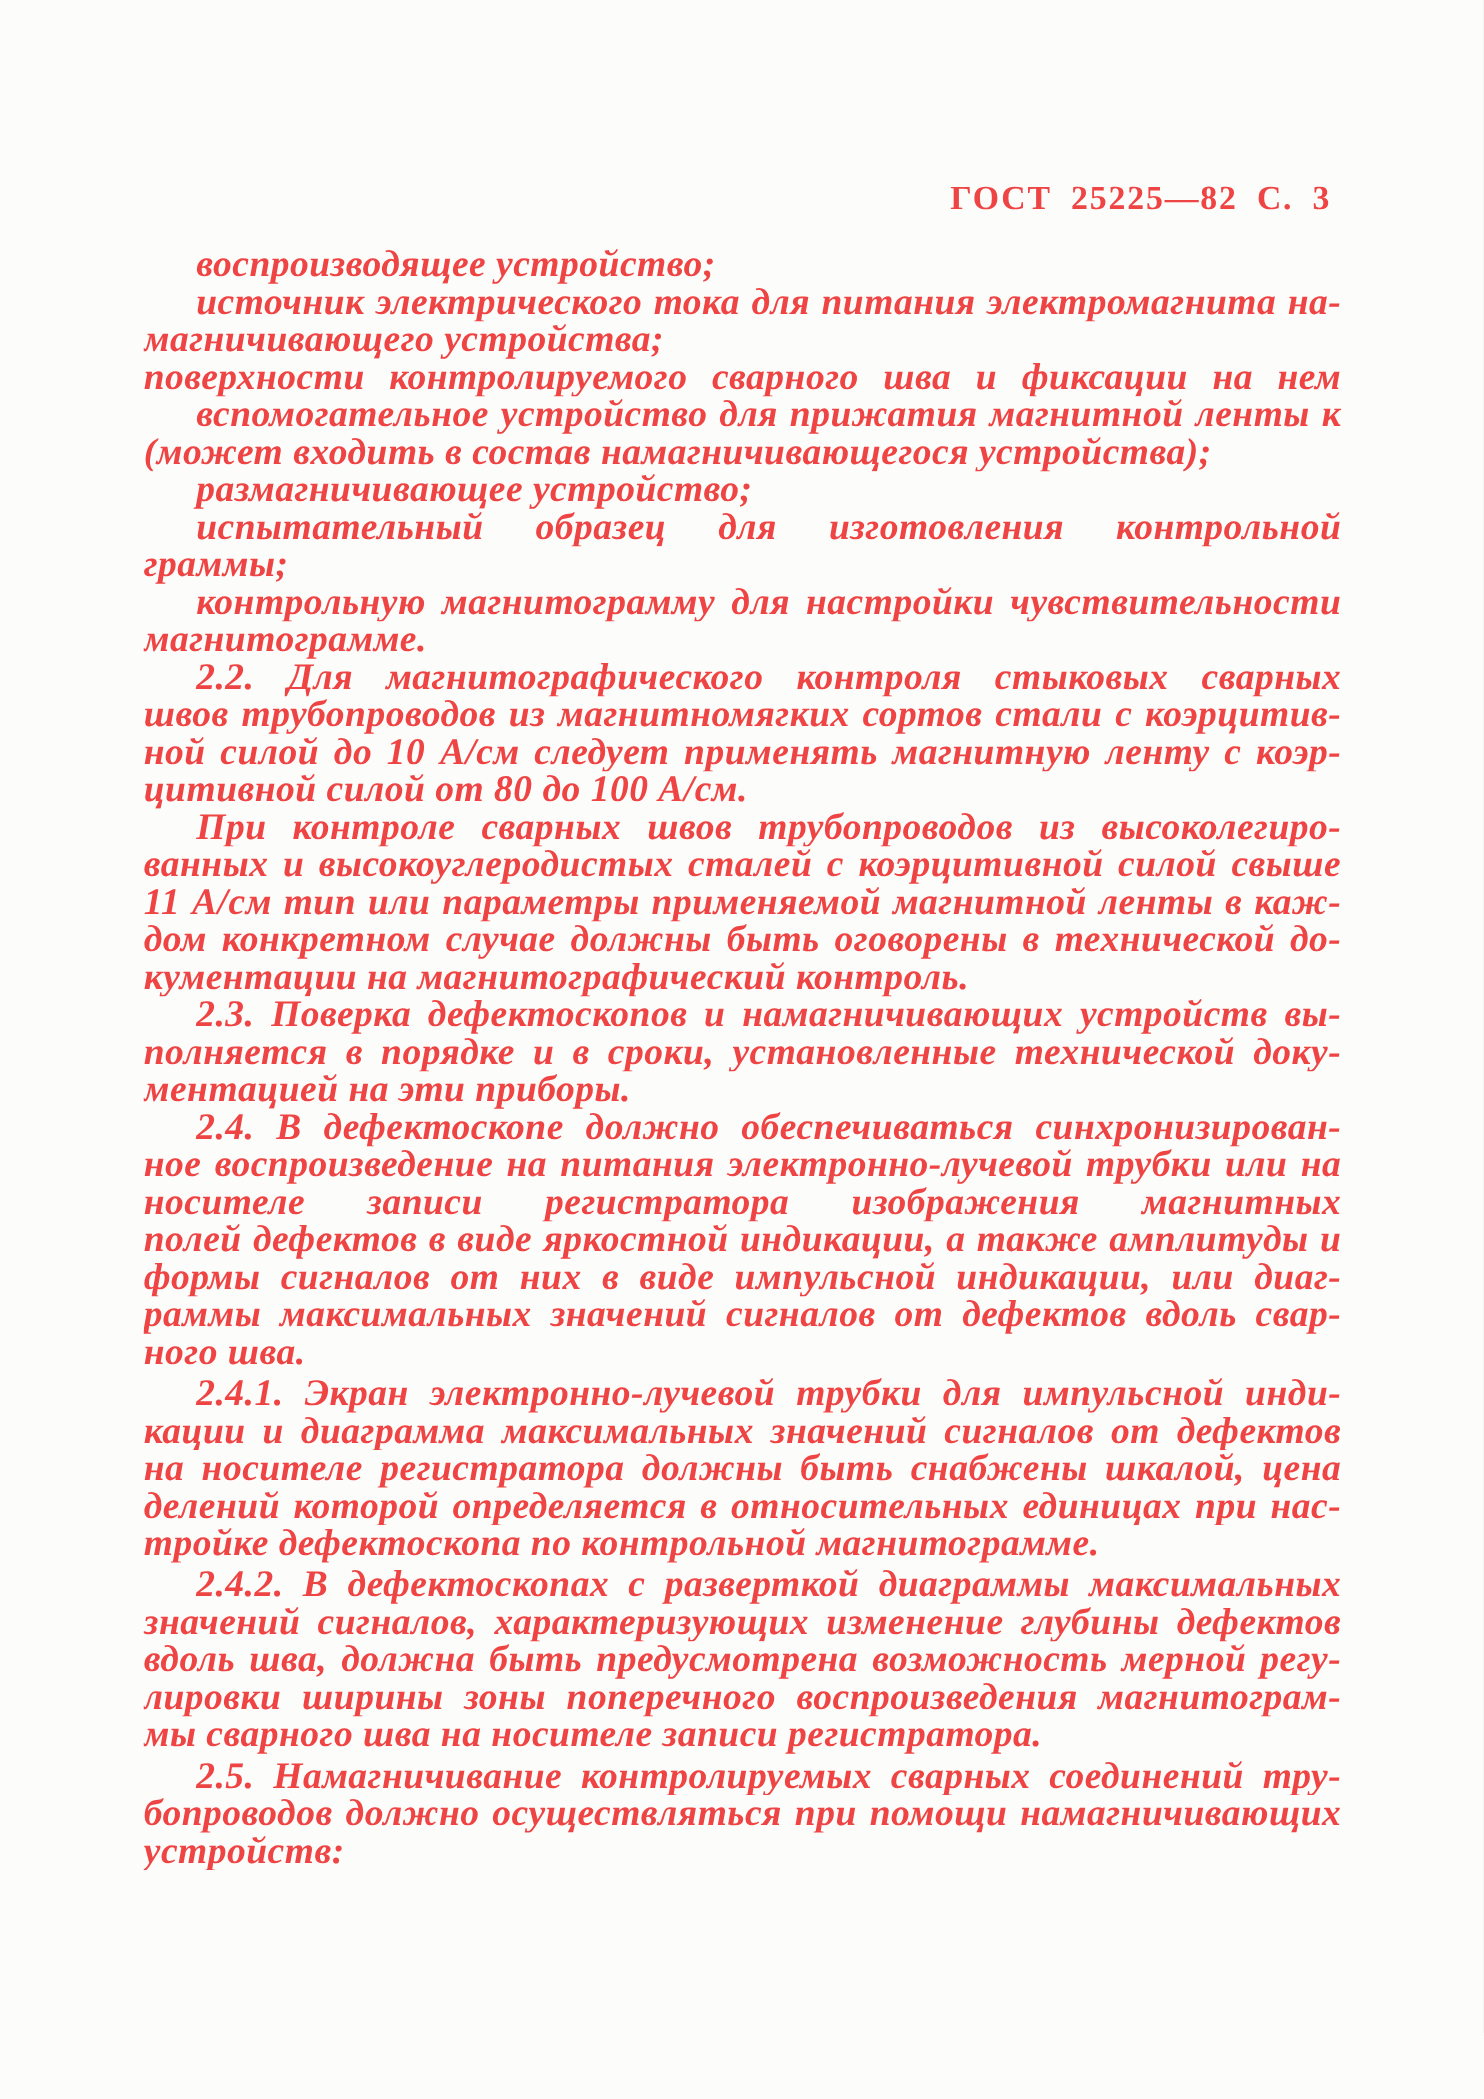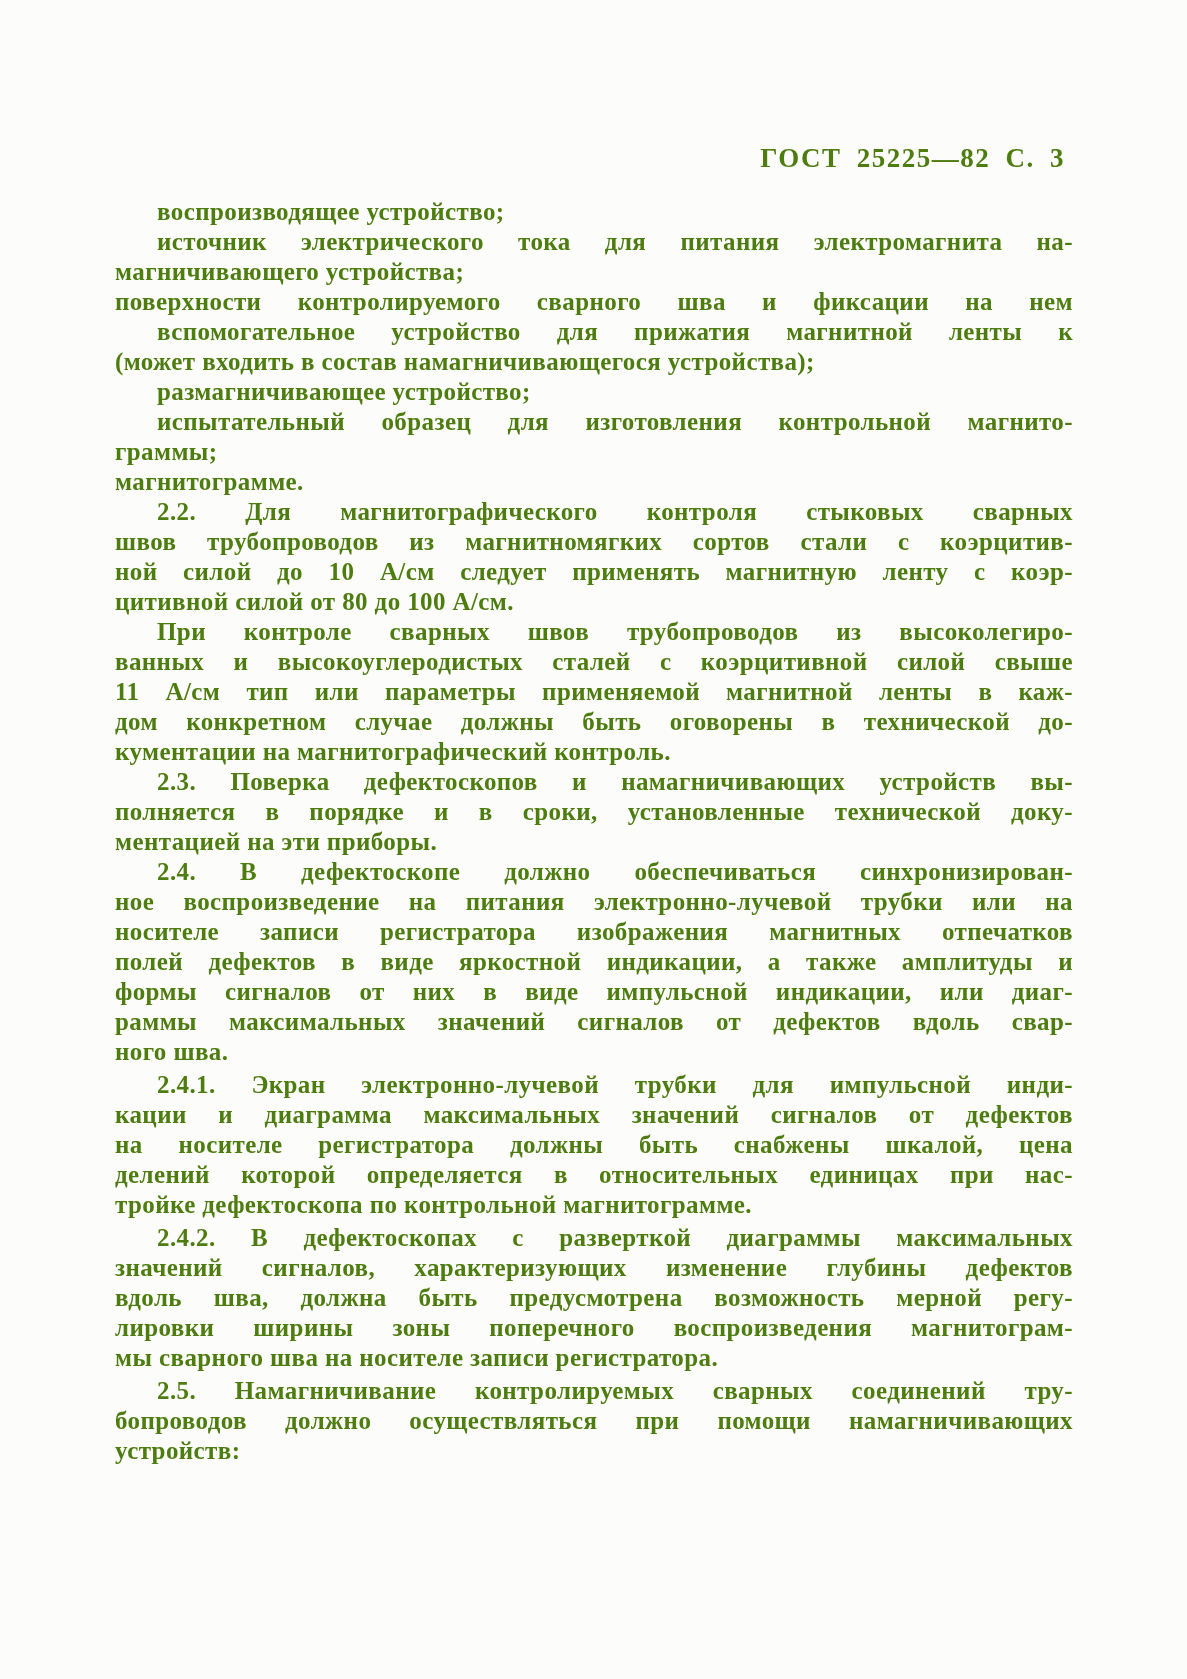--- a/index.html
+++ b/index.html
@@ -8,42 +8,43 @@
     background: #e8e8e6;
   }
   .page {
     position: relative;
     width: 1187px;
     height: 1679px;
     margin: 0 auto;
     background: #fcfcfa;
     font-family: "Liberation Serif", "DejaVu Serif", serif;
     font-weight: bold;
-    color: #4d7c0f;
+    color: #ef4444;
     overflow: hidden;
   }
   .running-header {
     position: absolute;
     top: 143px;
     left: 115px;
     width: 950px;
     text-align: right;
     font-size: 27px;
     letter-spacing: 1.5px;
     word-spacing: 7px;
     white-space: nowrap;
   }
   .doc-body {
     position: absolute;
     top: 197px;
     left: 115px;
     width: 958px;
-    font-size: 25px;
+    font-size: 30px;
     line-height: 30px;
     letter-spacing: 0.4px;
+    font-style: italic;
   }
   .paragraph { margin: 0; }
   .paragraph.spaced { margin-top: 3px; }
   .line {
     text-align: justify;
     text-align-last: justify;
     height: 30px;
     overflow: hidden;
     white-space: nowrap;
   }
@@ -71,20 +72,21 @@
         <div class="line last">(может входить в состав намагничивающегося устройства);</div>
       </div>
       <div class="paragraph">
         <div class="line first last">размагничивающее устройство;</div>
       </div>
       <div class="paragraph">
         <div class="line first">испытательный образец для изготовления контрольной магнито-</div>
         <div class="line last">граммы;</div>
       </div>
       <div class="paragraph">
+        <div class="line first">контрольную магнитограмму для настройки чувствительности</div>
         <div class="line last">магнитограмме.</div>
       </div>
       <div class="paragraph">
         <div class="line first">2.2. Для магнитографического контроля стыковых сварных</div>
         <div class="line">швов трубопроводов из магнитномягких сортов стали с коэрцитив-</div>
         <div class="line">ной силой до 10 А/см следует применять магнитную ленту с коэр-</div>
         <div class="line last">цитивной силой от 80 до 100 А/см.</div>
       </div>
       <div class="paragraph">
         <div class="line first">При контроле сварных швов трубопроводов из высоколегиро-</div>

